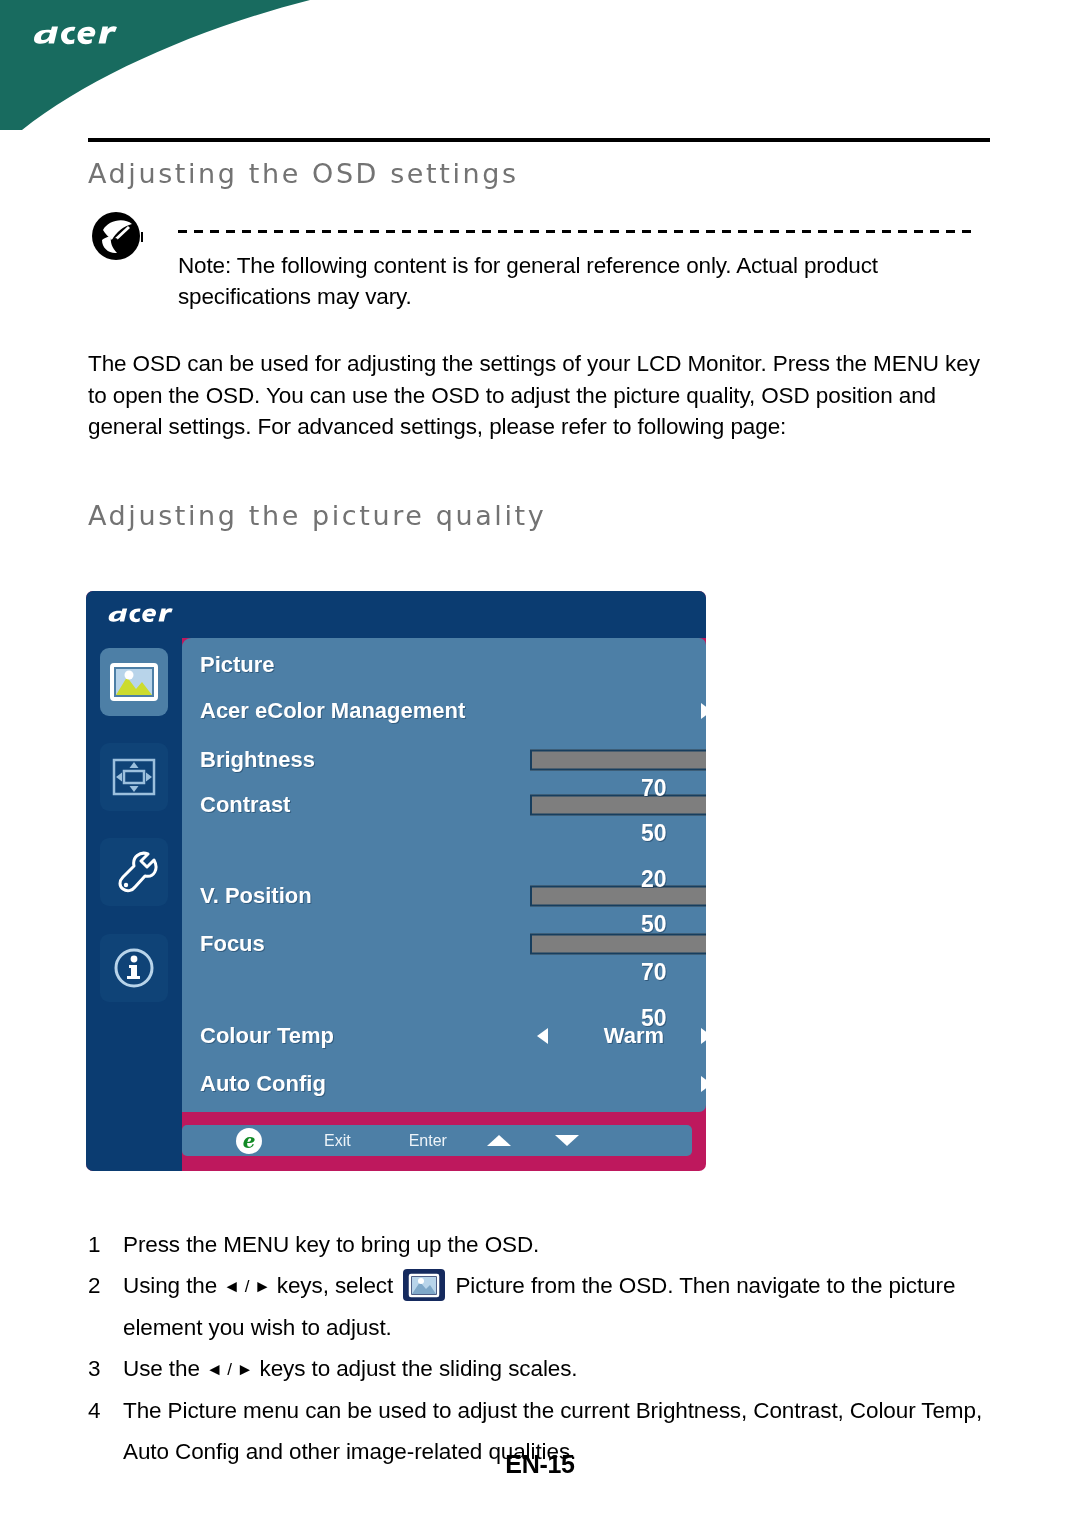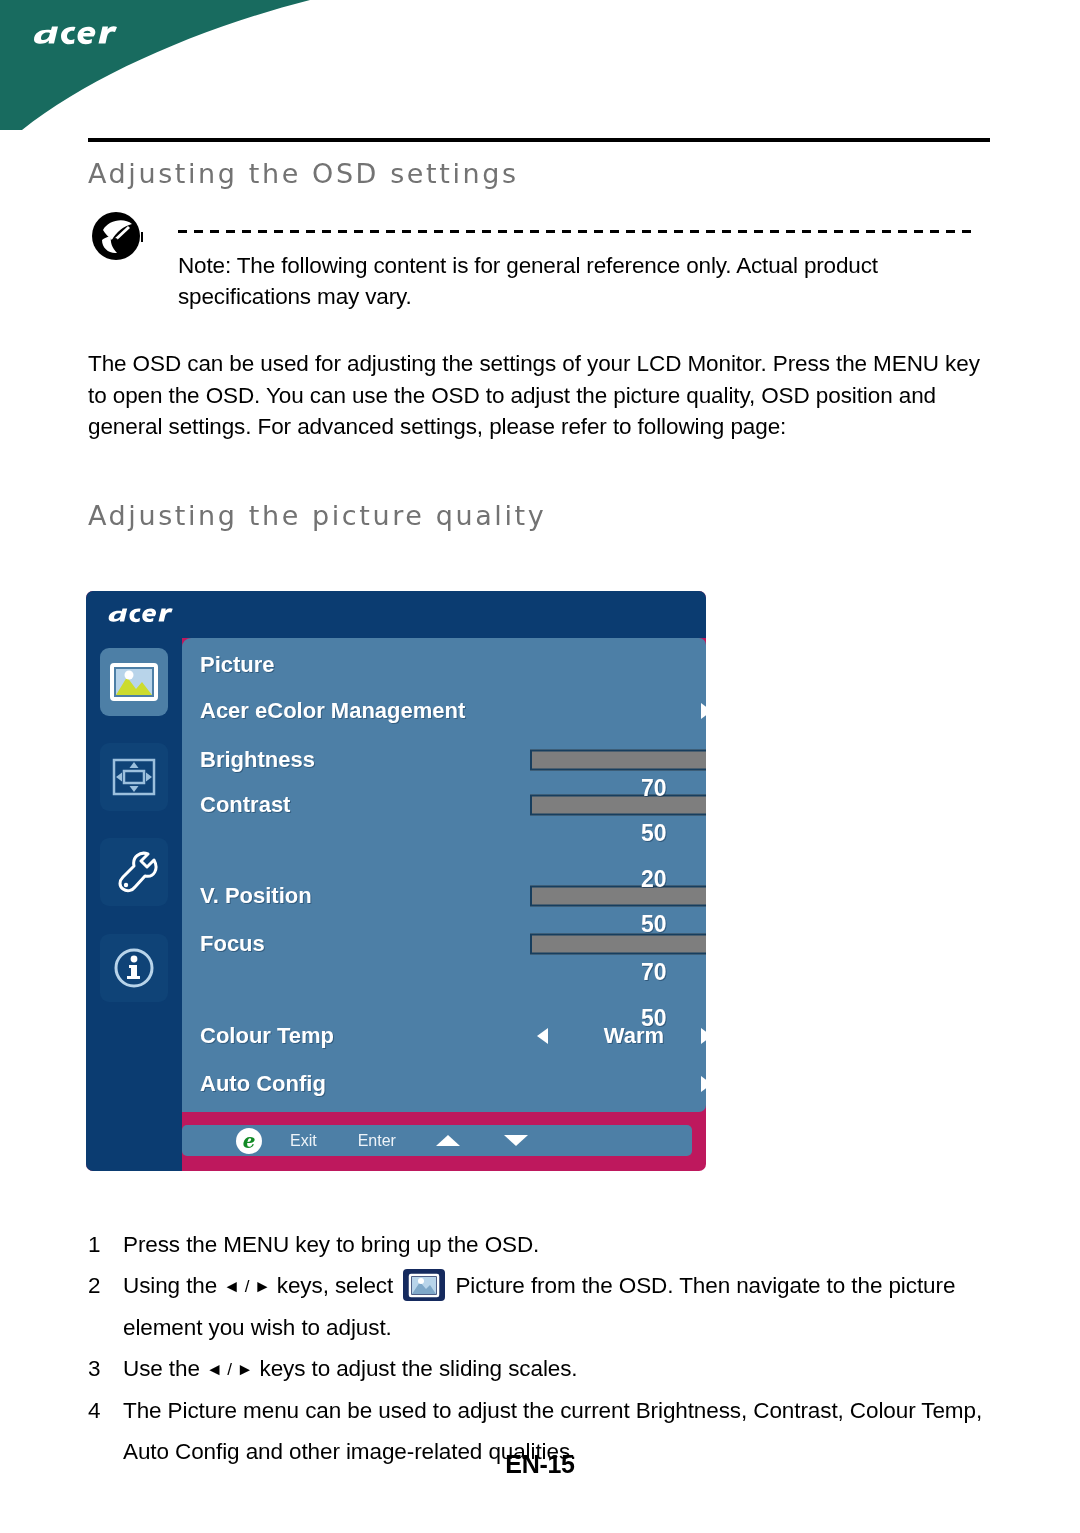--- a/index.html
+++ b/index.html
@@ -276,22 +276,22 @@
     font-weight: bold;
     font-size: 20px;
     color: #128a25;
     line-height: 1;
   }
   .osd-foot-label {
     font-size: 16px;
     color: #eef4f9;
     font-family: "Liberation Sans", sans-serif;
   }
-  #osd-foot-exit  { margin-left: 28px; }
-  #osd-foot-enter { margin-left: 41px; }
+  #osd-foot-exit  { margin-left: 62px; }
+  #osd-foot-enter { margin-left: 58px; }
   #osd-foot-up {
     margin-left: 40px;
     width: 0; height: 0;
     border-bottom: 11px solid #ffffff;
     border-left: 12px solid transparent;
     border-right: 12px solid transparent;
   }
   #osd-foot-down {
     margin-left: 44px;
     width: 0; height: 0;

